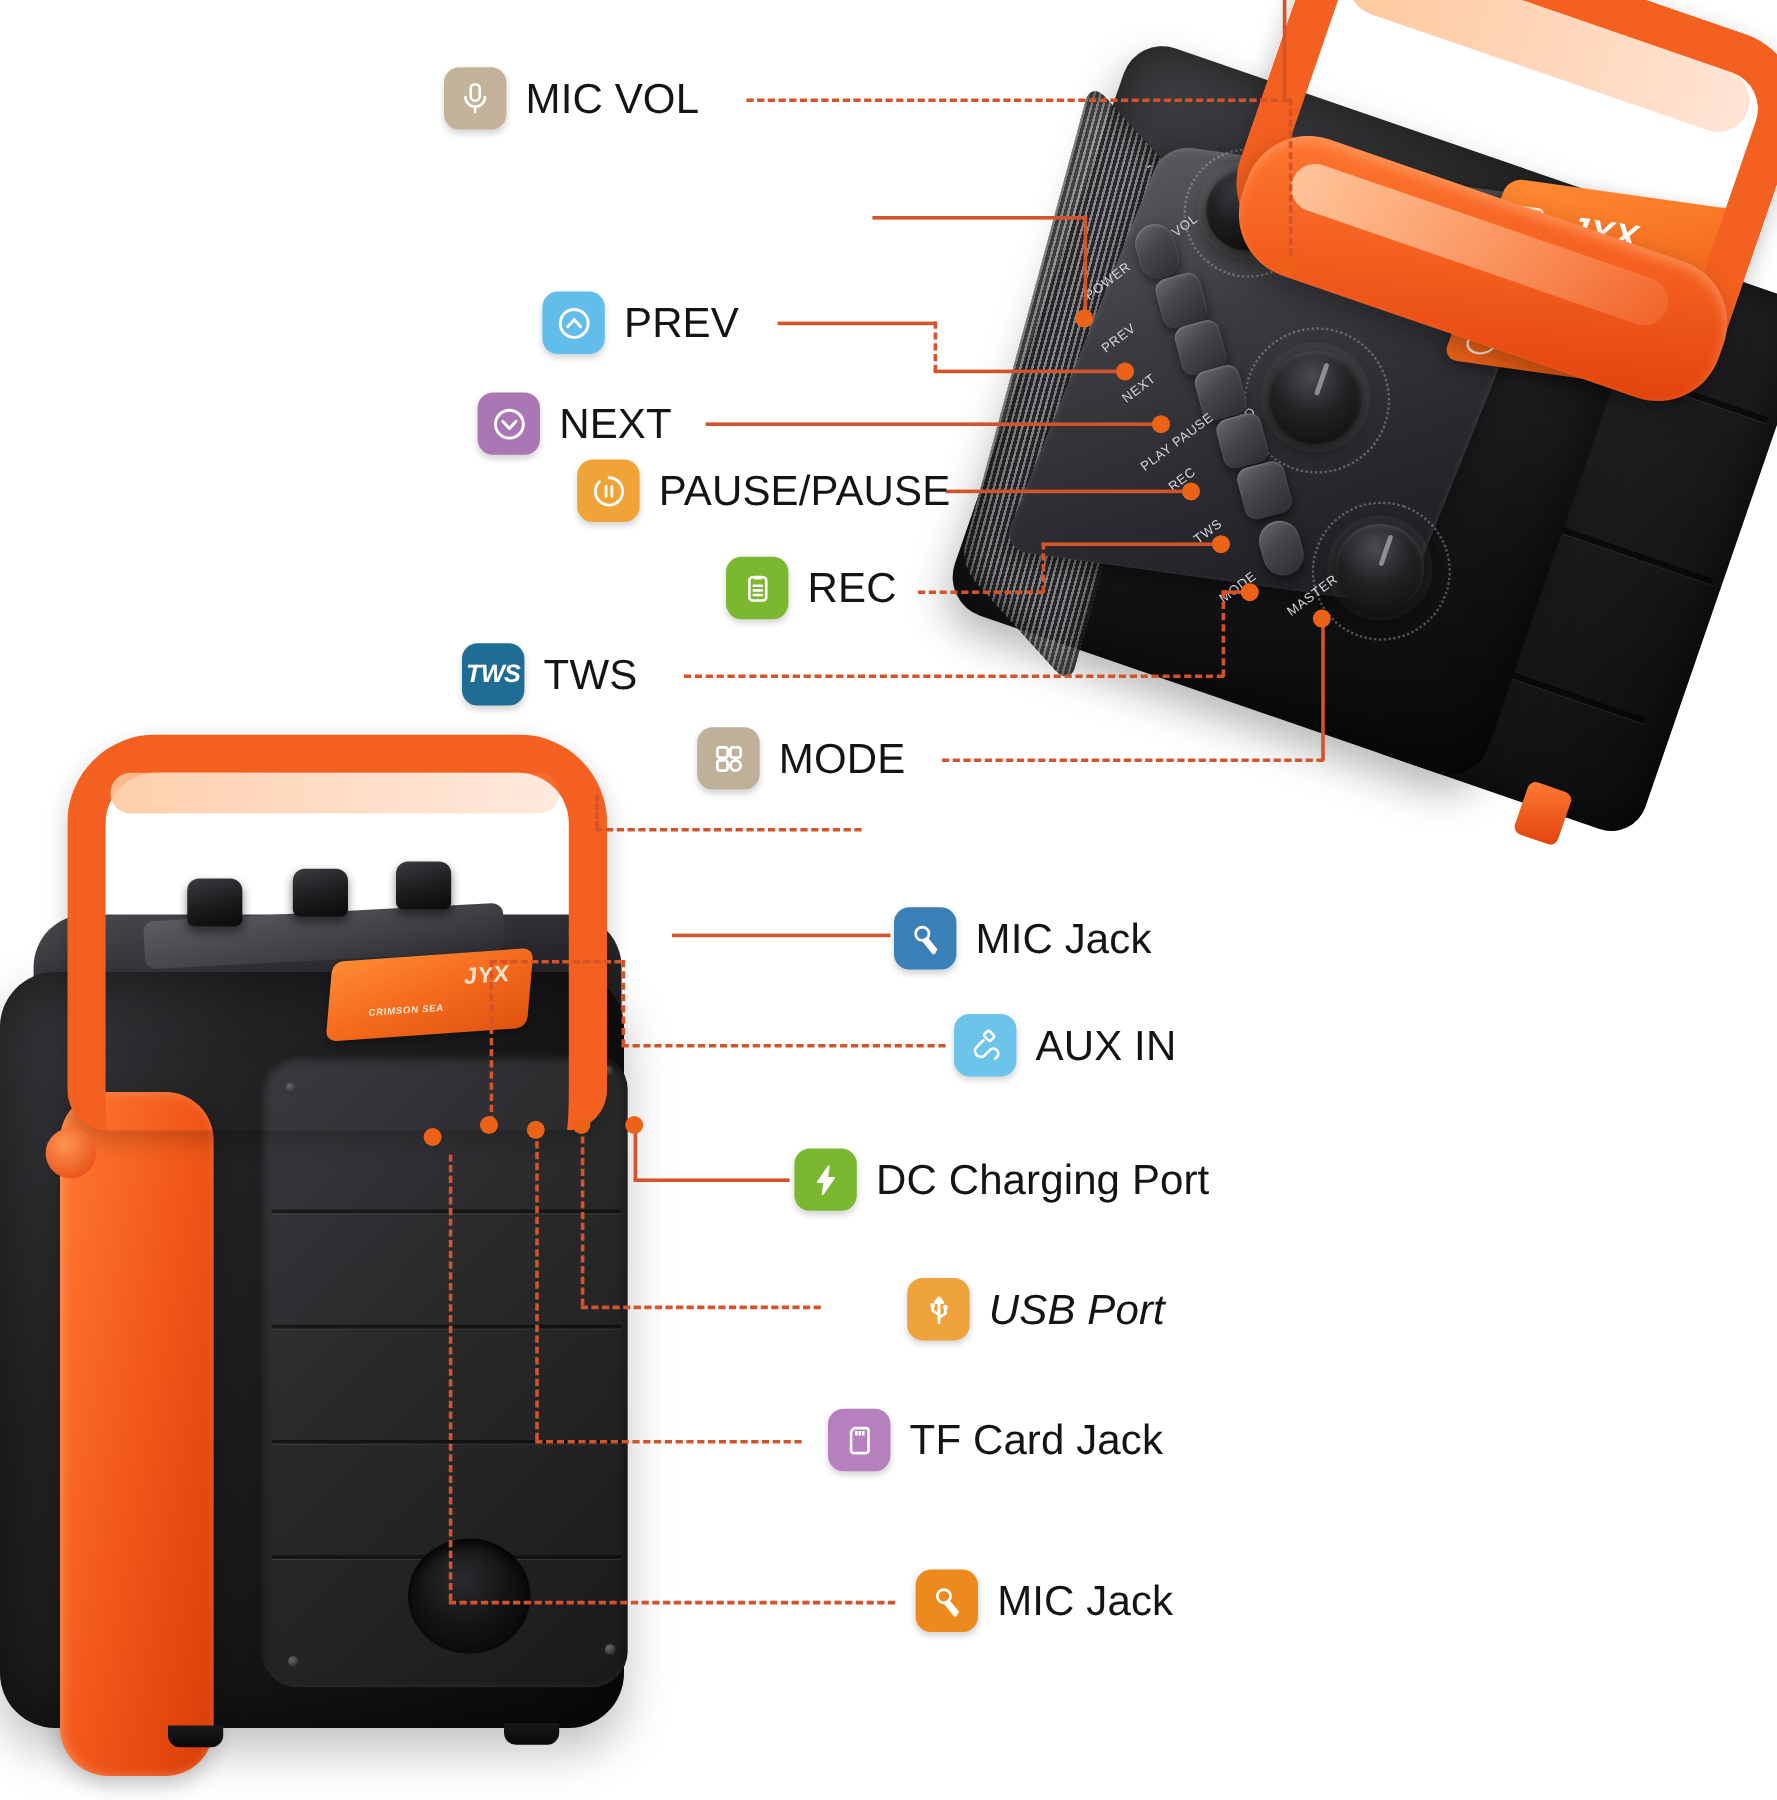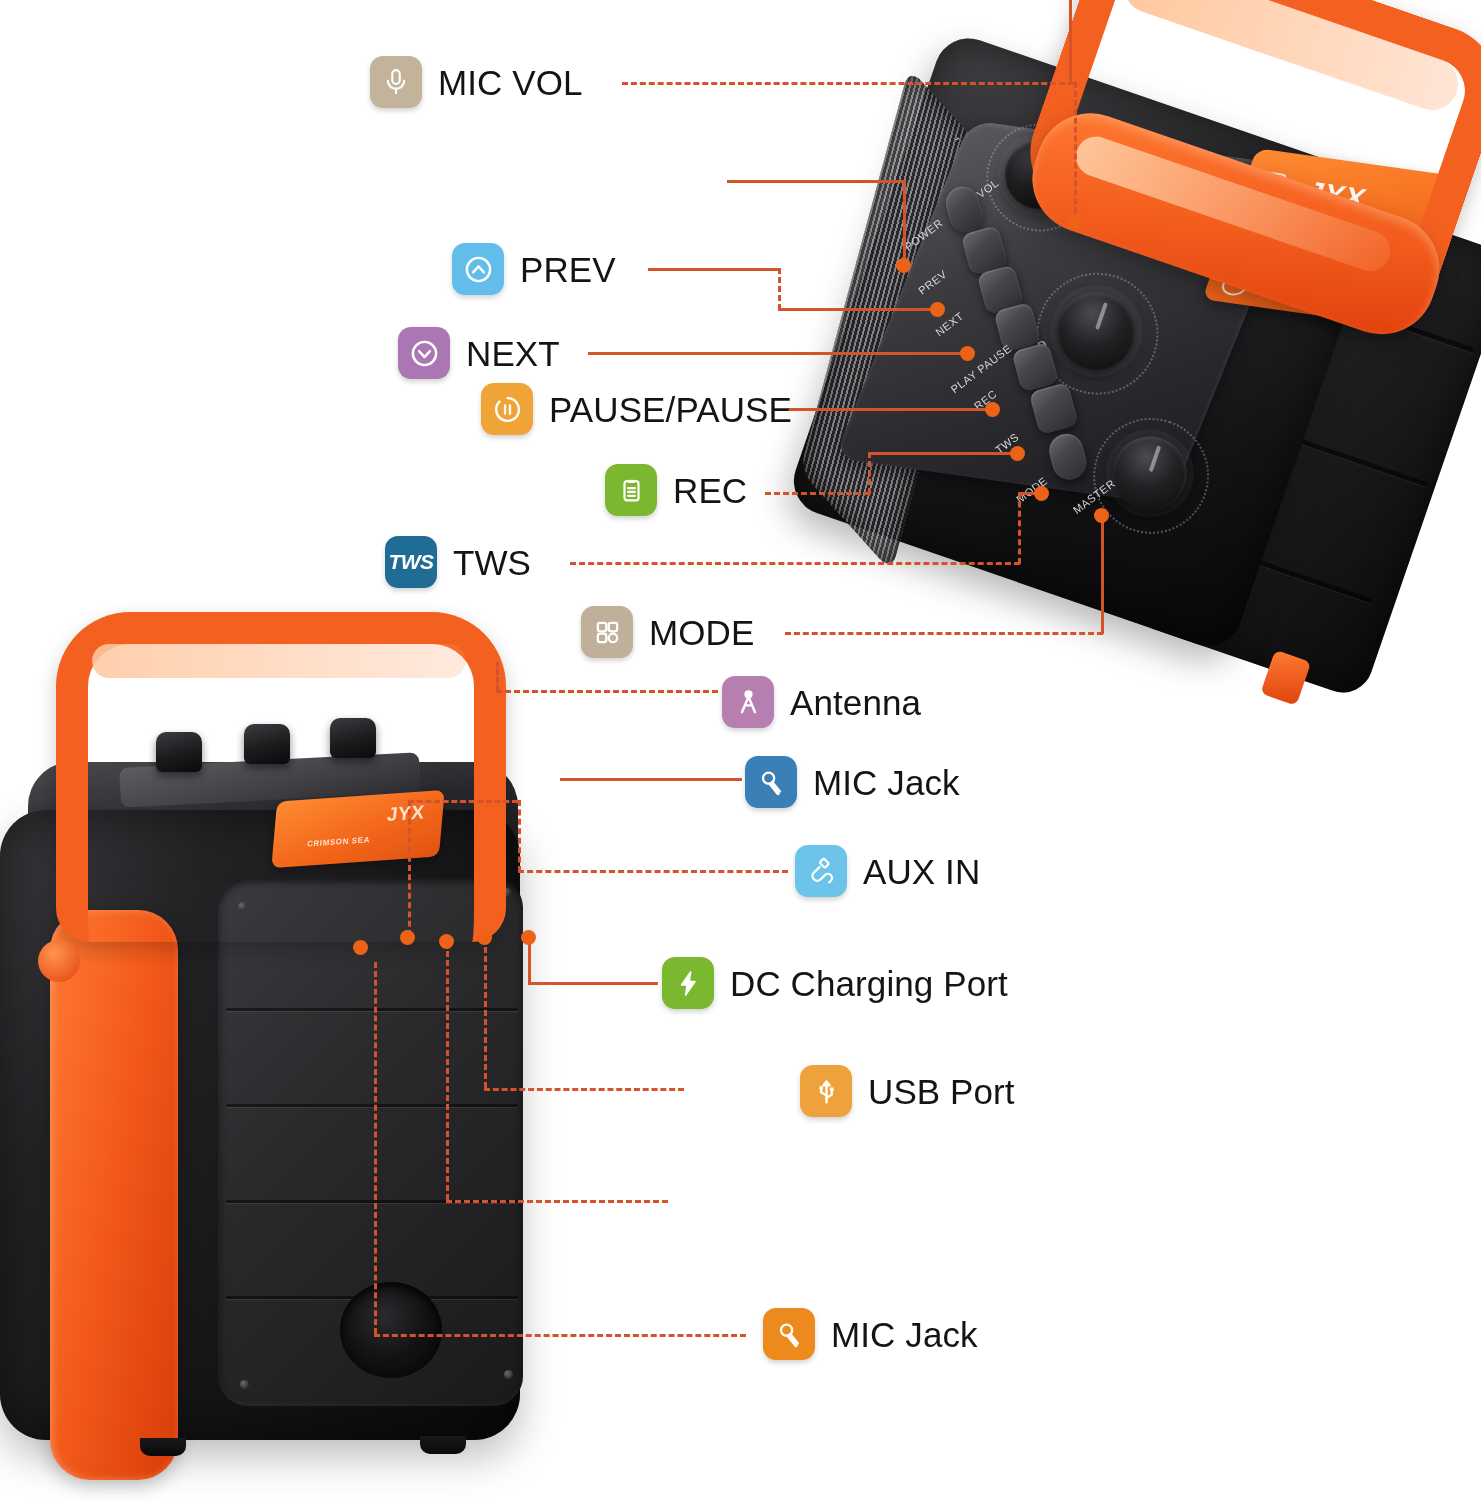--- a/index.html
+++ b/index.html
@@ -490,30 +490,20 @@
       <svg width="29" height="29" viewBox="0 0 24 24" fill="none" stroke="#fff" stroke-width="1.9">
         <rect x="4" y="4" width="7" height="7" rx="1.8"></rect>
         <rect x="13" y="4" width="7" height="7" rx="1.8"></rect>
         <rect x="4" y="13" width="7" height="7" rx="1.8"></rect>
         <circle cx="16.5" cy="16.5" r="3.5"></circle>
       </svg>
     </div>
     <div class="lbl">MODE</div>
   </div>
 
-  <div class="callout" style="left:722px;top:676px;">
-    <div class="ic" style="background:#b77eb0;">
-      <svg width="29" height="29" viewBox="0 0 24 24" fill="none" stroke="#fff" stroke-width="2" stroke-linecap="round" stroke-linejoin="round">
-        <circle cx="12" cy="5.2" r="2.4" fill="#fff"></circle>
-        <path d="M12 7.2 6.6 20M12 7.2 17.4 20"></path>
-        <path d="M9.2 14.4h5.6"></path>
-      </svg>
-    </div>
-    <div class="lbl">Antenna</div>
-  </div>
 
   <div class="callout" style="left:745px;top:756px;">
     <div class="ic" style="background:#3a7fb5;">
       <svg width="29" height="29" viewBox="0 0 24 24" fill="none" stroke="#fff" stroke-width="1.9" stroke-linecap="round" stroke-linejoin="round">
         <circle cx="9.6" cy="8.4" r="4.6"></circle>
         <path d="M12.6 11.6 19 19.4"></path>
         <path d="M11.1 13.2 17.4 21" stroke-width="3"></path>
       </svg>
     </div>
     <div class="lbl">MIC Jack</div>
@@ -532,34 +522,43 @@
 
   <div class="callout" style="left:662px;top:957px;">
     <div class="ic" style="background:#7cb82f;">
       <svg width="29" height="29" viewBox="0 0 24 24" fill="#fff" stroke="#fff" stroke-width="1.3" stroke-linejoin="round">
         <path d="M13.8 2.4 6.2 13.2h4.6L9.6 21.6l7.8-11.2h-4.8z"></path>
       </svg>
     </div>
     <div class="lbl">DC Charging Port</div>
   </div>
 
-  <div class="callout" style="left:800px;top:1065px;">
+  <div class="callout" style="left:756px;top:1065px;font-style:italic;">
     <div class="ic" style="background:#eda23c;">
       <svg width="29" height="29" viewBox="0 0 24 24" fill="none" stroke="#fff" stroke-width="1.9" stroke-linecap="round" stroke-linejoin="round">
         <path d="M12 21V5"></path>
         <path d="M9.4 7 12 3.6 14.6 7z" fill="#fff"></path>
         <path d="M12 15.4 7.6 12.6V9.6"></path>
         <path d="M12 17.4l4.4-2.8v-3.2"></path>
         <rect x="6.1" y="7.6" width="3" height="2.6" fill="#fff" stroke="none"></rect>
         <circle cx="16.4" cy="10.2" r="1.7" fill="#fff" stroke="none"></circle>
       </svg>
     </div>
     <div class="lbl">USB Port</div>
   </div>
 
+  <div class="callout" style="left:690px;top:1174px;">
+    <div class="ic" style="background:#b580bd;">
+      <svg width="29" height="29" viewBox="0 0 24 24" fill="none" stroke="#fff" stroke-width="1.8" stroke-linejoin="round">
+        <path d="M8 3.4h8.2a1.8 1.8 0 0 1 1.8 1.8v13.6a1.8 1.8 0 0 1-1.8 1.8H7.8A1.8 1.8 0 0 1 6 18.8V5.8z"></path>
+        <path d="M9.6 5.4v3M12 5.4v3M14.4 5.4v3"></path>
+      </svg>
+    </div>
+    <div class="lbl">TF Card Jack</div>
+  </div>
 
   <div class="callout" style="left:763px;top:1308px;">
     <div class="ic" style="background:#ec8a1e;">
       <svg width="29" height="29" viewBox="0 0 24 24" fill="none" stroke="#fff" stroke-width="1.9" stroke-linecap="round" stroke-linejoin="round">
         <circle cx="9.6" cy="8.4" r="4.6"></circle>
         <path d="M12.6 11.6 19 19.4"></path>
         <path d="M11.1 13.2 17.4 21" stroke-width="3"></path>
       </svg>
     </div>
     <div class="lbl">MIC Jack</div>

